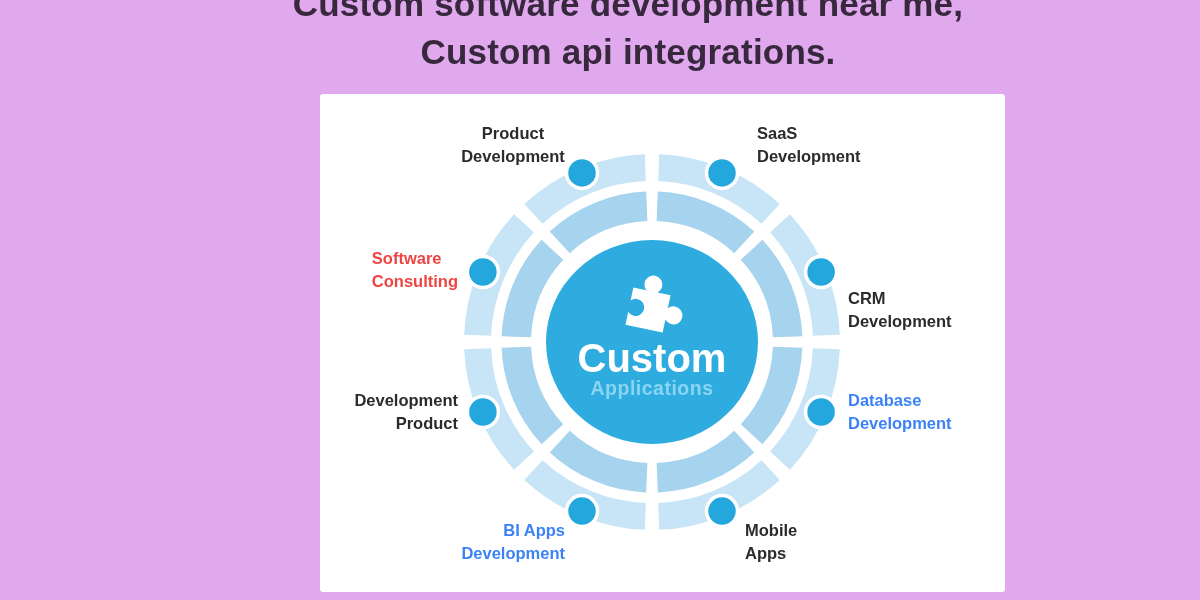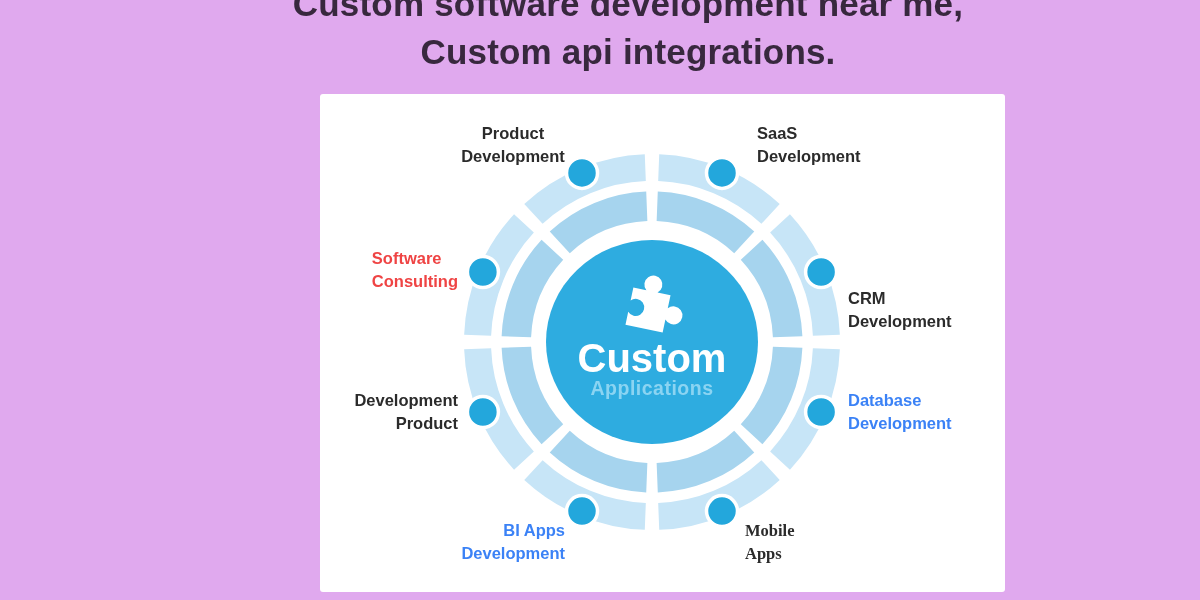--- a/index.html
+++ b/index.html
@@ -78,21 +78,21 @@
         <div>Development</div>
       </div>
       <div class="node-label" style="color: rgb(43, 43, 43); top: 153px; left: 528px; text-align: left; margin-top: 40px;">
         <div>CRM</div>
         <div>Development</div>
       </div>
       <div class="node-label" style="color: #3b82f6; top: 295px; left: 528px; text-align: left;">
         <div>Database</div>
         <div>Development</div>
       </div>
-      <div class="node-label" style="color: rgb(43, 43, 43); top: 425px; left: 425px; text-align: left; font-family: Liberation Serif, serif;">
+      <div class="node-label" style="color: rgb(43, 43, 43); top: 425px; left: 425px; text-align: left;">
         <div>Mobile</div>
         <div>Apps</div>
       </div>
       <div class="node-label" style="color: #3b82f6; top: 425px; right: 440px; text-align: right;">
         <div>BI Apps</div>
         <div>Development</div>
       </div>
       <div class="node-label" style="color: rgb(43, 43, 43); top: 295px; right: 547px; text-align: right;">
         <div>Development</div>
         <div>Product</div>

